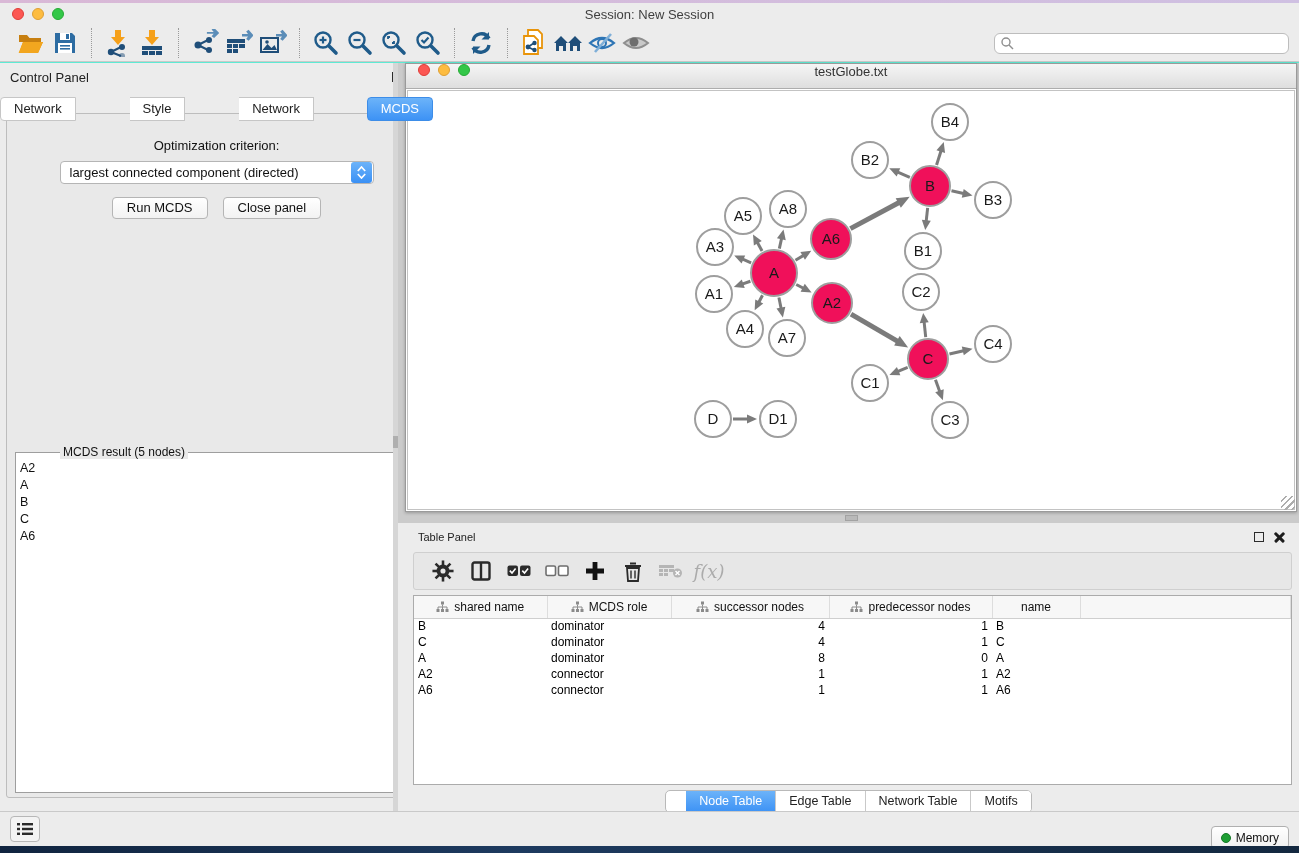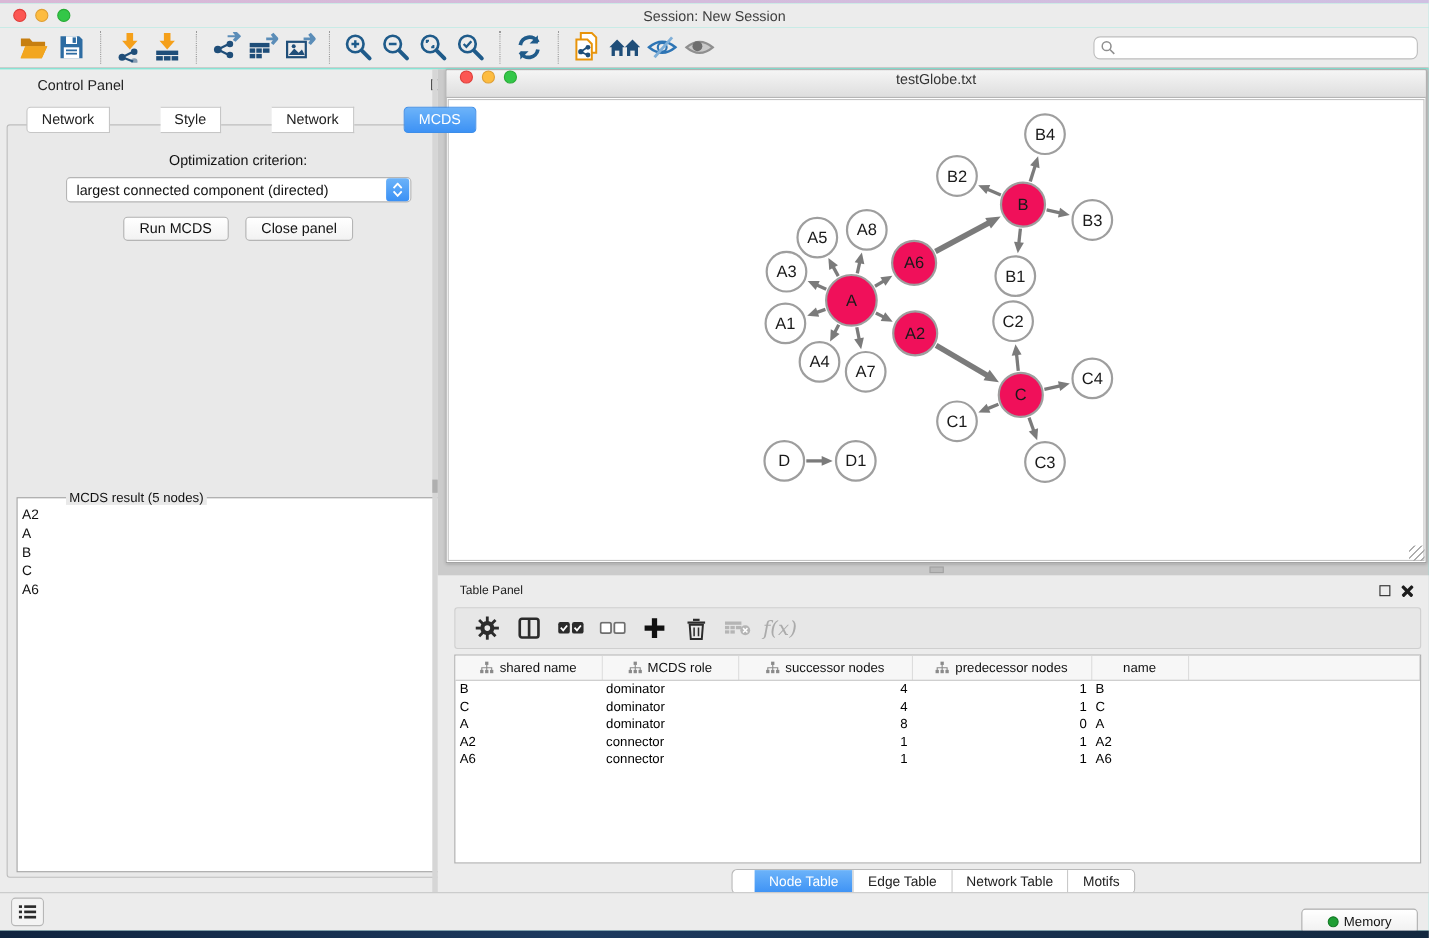--- a/index.html
+++ b/index.html
@@ -28,21 +28,21 @@
     display:flex; align-items:center; padding-left:14px; }
   .tb-btn { width:34px; height:30px; display:flex; align-items:center; justify-content:center; cursor:default; }
   .tb-sep { height:30px; border-left:1px dotted #9a9a9a; margin:0 9px; }
   .search-wrap { margin-left:auto; margin-right:10px; position:relative; }
   .search-input { width:295px; height:21px; border:1px solid #BDBDBD; border-radius:6px;
     background:#fff; padding:0 6px 0 24px; font-size:12px; color:#333; outline:none; }
   .search-glass { position:absolute; left:7px; top:4px; }
 
   
   .main { position:absolute; top:60px; bottom:35px; left:0; right:0; }
-  .control-panel { position:absolute; left:0; top:0; width:433px; bottom:0; background:#ECECEC;padding-left:24px; }
+  .control-panel { position:absolute; left:0; top:0; width:433px; bottom:0; background:#ECECEC; }
   .splitter-v { position:absolute; left:393px; top:0; width:5px; bottom:0; background:#D6D6D6; }
   .splitter-v .handle { position:absolute; left:0; top:373px; width:5px; height:12px; background:#AFAFAF; }
   .right-region { position:absolute; left:398px; right:0; top:0; bottom:0; background:#CBCBCB; }
 
   
   .cp-head { height:28px; display:flex; align-items:center; padding:0 10px; }
   .cp-title { font-size:13px; color:#222; }
   .panel-btns { margin-left:auto; display:flex; align-items:center; gap:10px; }
   .icon-float { width:10px; height:10px; border:1.5px solid #2b2b2b; background:transparent; }
   .icon-close { position:relative; width:11px; height:11px; }
@@ -117,21 +117,21 @@
   .tp-tab { font-size:12.5px; color:#222; padding:3px 13px 4px; background:#fff; border-left:1px solid #C9C9C9; }
   .tp-tab:first-child { border-left:none; }
   .tp-tab.active { background:linear-gradient(#6cb3f9,#3d92f5); color:#fff;margin-left:20px; }
 
   
   .statusbar { position:absolute; left:0; right:0; bottom:0; height:35px; background:#ECECEC;
     border-top:1px solid #C9C9C9; display:flex; align-items:center; padding:0 10px; }
   .status-left-btn { width:30px; height:26px; border:1px solid #B7B7B7; border-radius:4px;
     background:#F3F3F3; display:flex; align-items:center; justify-content:center; }
   .memory-btn { margin-left:auto; height:23px; border:1px solid #B0B0B0; border-radius:4px;
-    background:linear-gradient(#ffffff,#f0f0f0); display:flex; align-items:center; gap:5px; padding:0 23px;margin-top:17px; }
+    background:linear-gradient(#ffffff,#f0f0f0); display:flex; align-items:center; gap:5px; padding:0 9px;margin-top:17px; }
   .memory-dot { width:10px; height:10px; border-radius:50%; background:#1E9E34; border:0.5px solid #157A27; }
   .memory-label { font-size:12px; color:#111; }
 
   svg text { font-family:"Liberation Sans", sans-serif; }
 </style>
 </head>
 <body>
 
 <div class="screen">
   <div class="desktop-top"></div>

